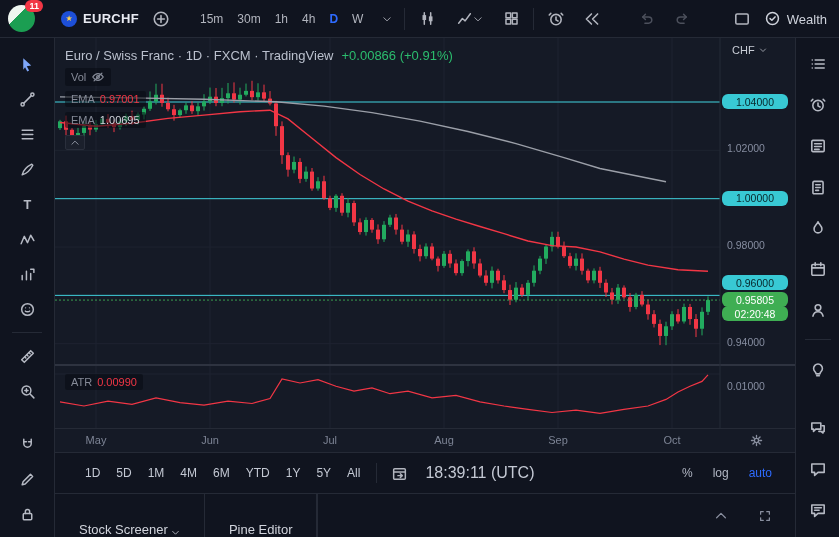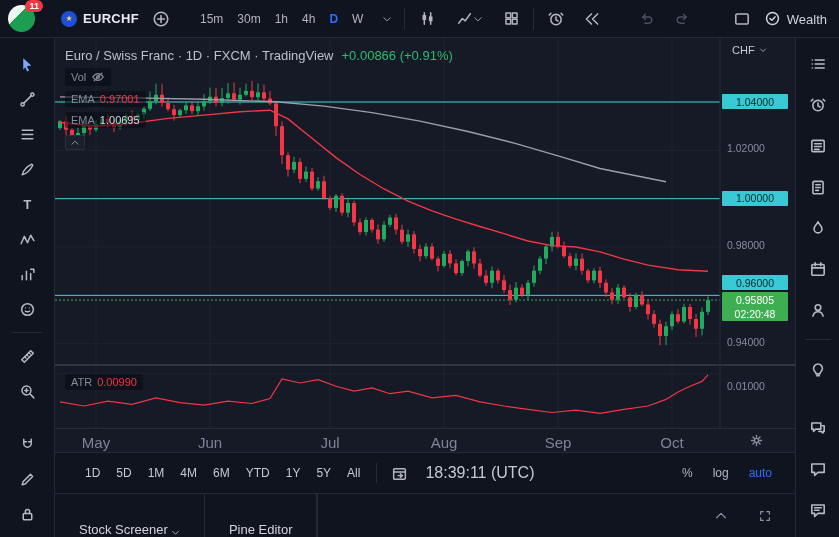--- a/index.html
+++ b/index.html
@@ -34,25 +34,25 @@
   
   .right-rail{position:absolute;left:795px;top:38px;width:44px;height:499px;background:#10141f;border-left:1px solid #252a36;display:flex;flex-direction:column;align-items:center;padding-top:14px;gap:17px}
   .right-rail .rail-sep{width:26px}
 
   
   .chart-stack{position:absolute;left:55px;top:38px;width:740px;height:414px;background:#151a26}
   #chart-svg{position:absolute;left:0;top:0;cursor:crosshair}
   .price-axis{position:absolute;left:665px;top:0;width:75px;height:390px;cursor:ns-resize}
   .axis-cur{position:absolute;top:6px;left:12px;font-size:11px;color:#c9cdd6;display:flex;gap:4px;align-items:center;cursor:pointer}
   .axl{position:absolute;left:7px;font-size:10.5px;color:#868da0;white-space:nowrap}
-  .badge{position:absolute;left:2px;width:66px;text-align:center;font-size:10.5px;padding:1.5px 0;border-radius:1px;font-weight:500}
+  .badge{position:absolute;left:2px;width:66px;text-align:center;font-size:10.5px;padding:1.5px 0;border-radius:6px;font-weight:500}
   .badge.cyan{background:#38c9d4;color:#08272b}
   .badge.green{background:#3fae53;color:#ffffff}
   .time-axis{position:absolute;left:0;top:390px;width:740px;height:24px;border-top:1px solid #252a36;background:#151a26;cursor:ew-resize}
-  .ta-month{position:absolute;top:5px;font-size:15px;color:#7d8495;transform:translateX(-50%)}
+  .ta-month{position:absolute;top:5px;font-size:11px;color:#7d8495;transform:translateX(-50%)}
   .ta-gear{position:absolute;left:694px;top:4px;color:#8a90a0;cursor:pointer}
 
   
   .legend{position:absolute;left:10px;top:10px;z-index:3}
   .lg-row1{display:flex;align-items:center;gap:8px;font-size:13px;color:#bac0cd;white-space:nowrap}
   .lg-change{color:#2bbd6e}
   .lg-row{display:flex;align-items:center;gap:6px;margin-top:5px;font-size:11px;color:#868b98}
   .lg-chip{display:inline-flex;gap:5px;align-items:center;background:rgba(8,11,18,.55);padding:2px 6px;border-radius:2px}
   .lg-val-red{color:#f23645}
   .lg-val{color:#d1d4dc}

